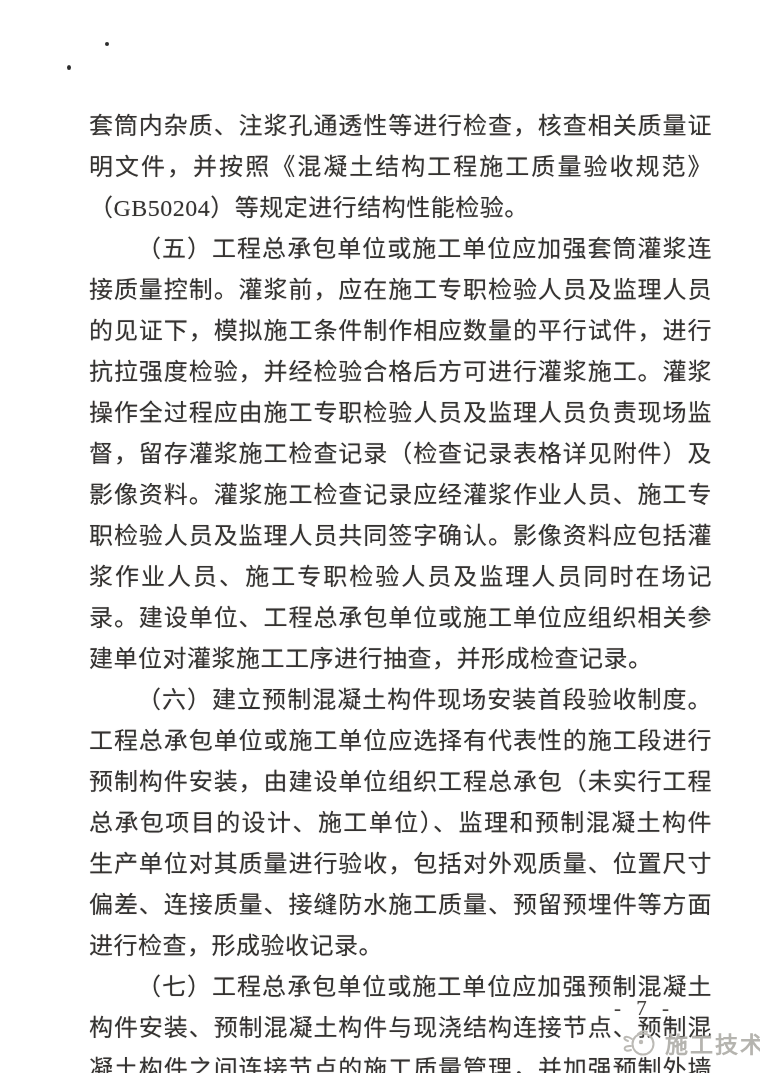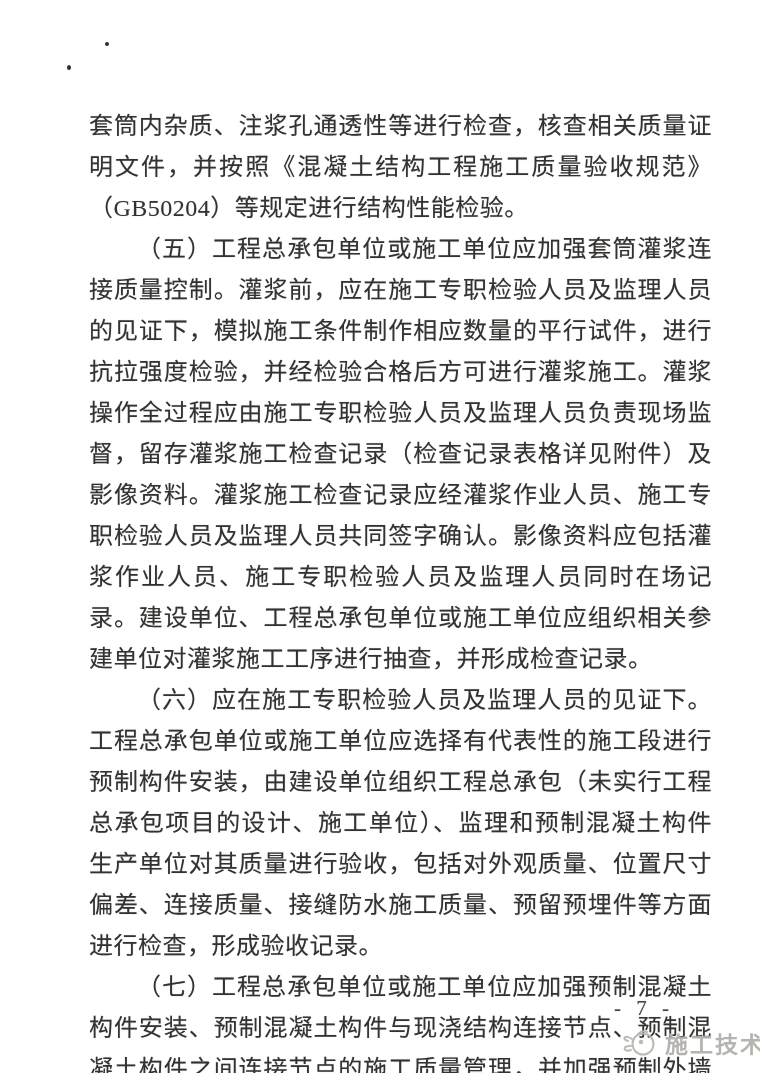--- a/index.html
+++ b/index.html
@@ -84,21 +84,21 @@
 <body>
 
 <div class="page">
 
   <div class="speck speck-1"></div>
   <div class="speck speck-2"></div>
 
   <div class="text-block">
     <p>套筒内杂质、注浆孔通透性等进行检查，核查相关质量证明文件，并按照《混凝土结构工程施工质量验收规范》（GB50204）等规定进行结构性能检验。</p>
     <p class="indent">（五）工程总承包单位或施工单位应加强套筒灌浆连接质量控制。灌浆前，应在施工专职检验人员及监理人员的见证下，模拟施工条件制作相应数量的平行试件，进行抗拉强度检验，并经检验合格后方可进行灌浆施工。灌浆操作全过程应由施工专职检验人员及监理人员负责现场监督，留存灌浆施工检查记录（检查记录表格详见附件）及影像资料。灌浆施工检查记录应经灌浆作业人员、施工专职检验人员及监理人员共同签字确认。影像资料应包括灌浆作业人员、施工专职检验人员及监理人员同时在场记录。建设单位、工程总承包单位或施工单位应组织相关参建单位对灌浆施工工序进行抽查，并形成检查记录。</p>
-    <p class="indent">（六）应在施工专职检验人员及监理人员的见证下。工程总承包单位或施工单位应选择有代表性的施工段进行预制构件安装，由建设单位组织工程总承包（未实行工程总承包项目的设计、施工单位）、监理和预制混凝土构件生产单位对其质量进行验收，包括对外观质量、位置尺寸偏差、连接质量、接缝防水施工质量、预留预埋件等方面进行检查，形成验收记录。</p>
+    <p class="indent">（六）建立预制混凝土构件现场安装首段验收制度。工程总承包单位或施工单位应选择有代表性的施工段进行预制构件安装，由建设单位组织工程总承包（未实行工程总承包项目的设计、施工单位）、监理和预制混凝土构件生产单位对其质量进行验收，包括对外观质量、位置尺寸偏差、连接质量、接缝防水施工质量、预留预埋件等方面进行检查，形成验收记录。</p>
     <p class="indent">（七）工程总承包单位或施工单位应加强预制混凝土构件安装、预制混凝土构件与现浇结构连接节点、预制混凝土构件之间连接节点的施工质量管理，并加强预制外墙板接缝处、预制外墙</p>
   </div>
 
   <div class="page-number">- 7 -</div>
 
   <div class="watermark">
     <svg class="logo-icon" viewBox="0 0 42 32" xmlns="http://www.w3.org/2000/svg">
       <g fill="none" stroke="#b9b7b2" stroke-width="2" stroke-linecap="round">
 
         <circle cx="25" cy="17" r="10.5"></circle>

